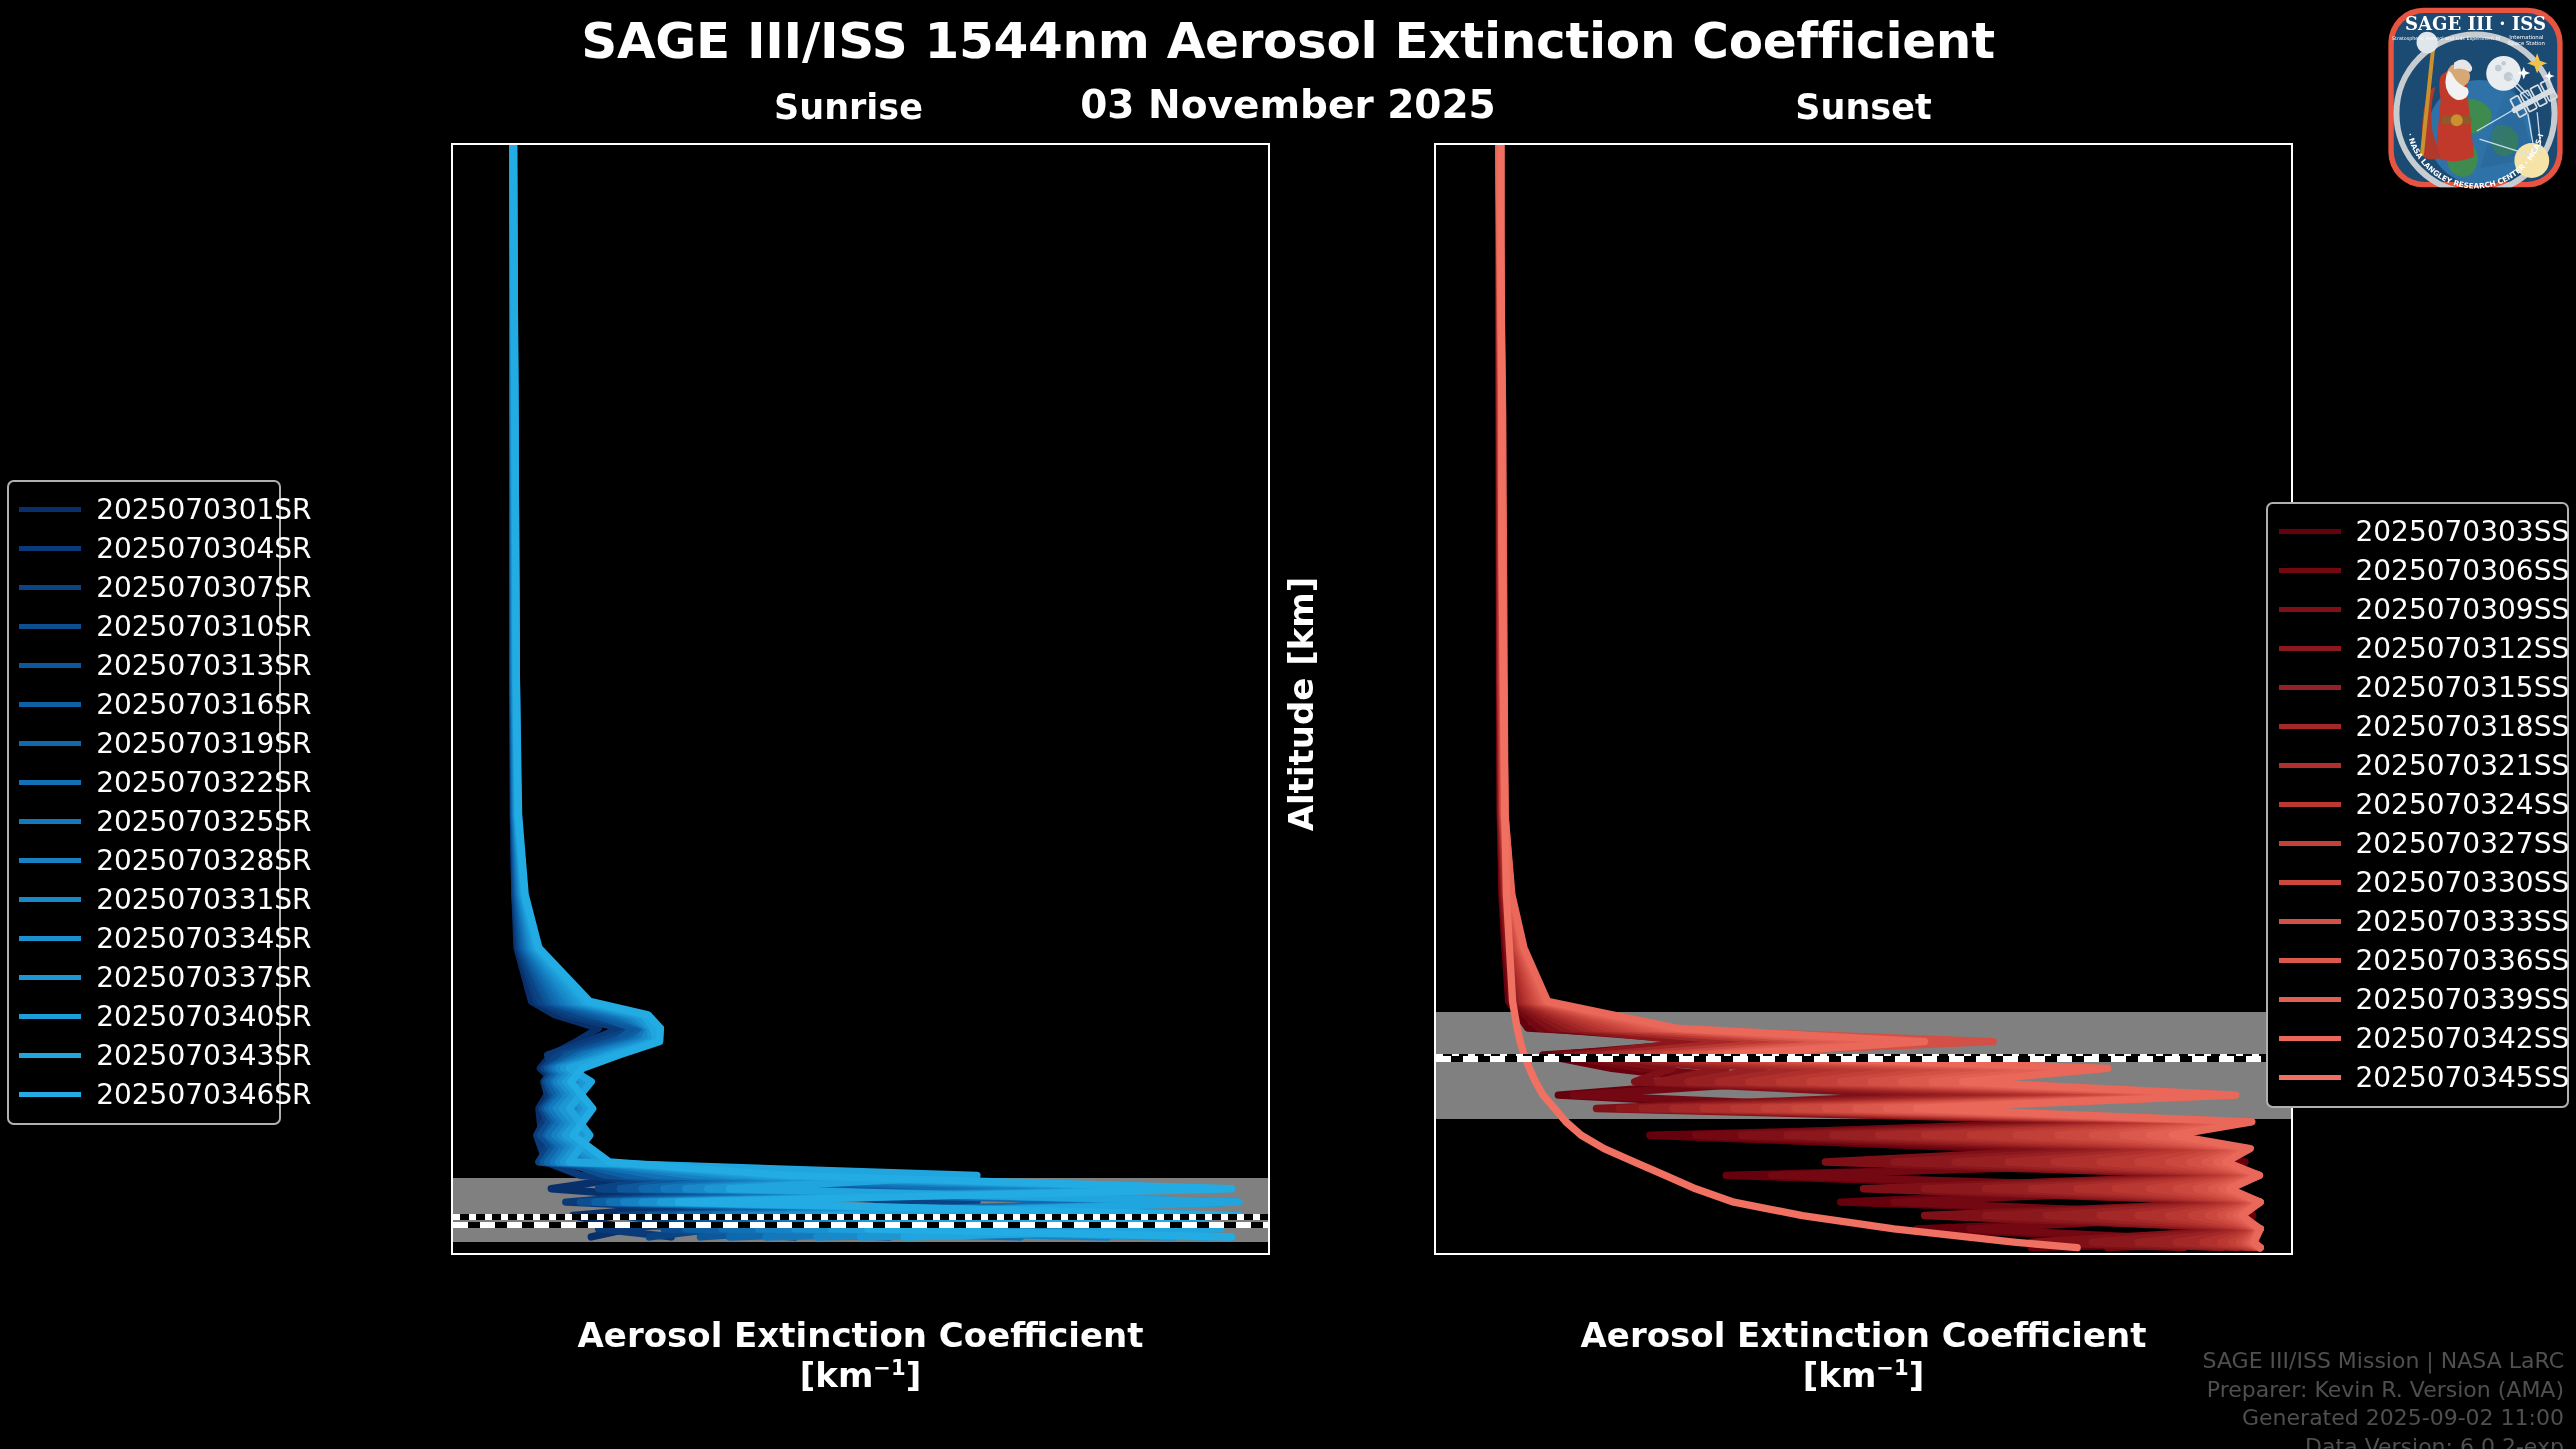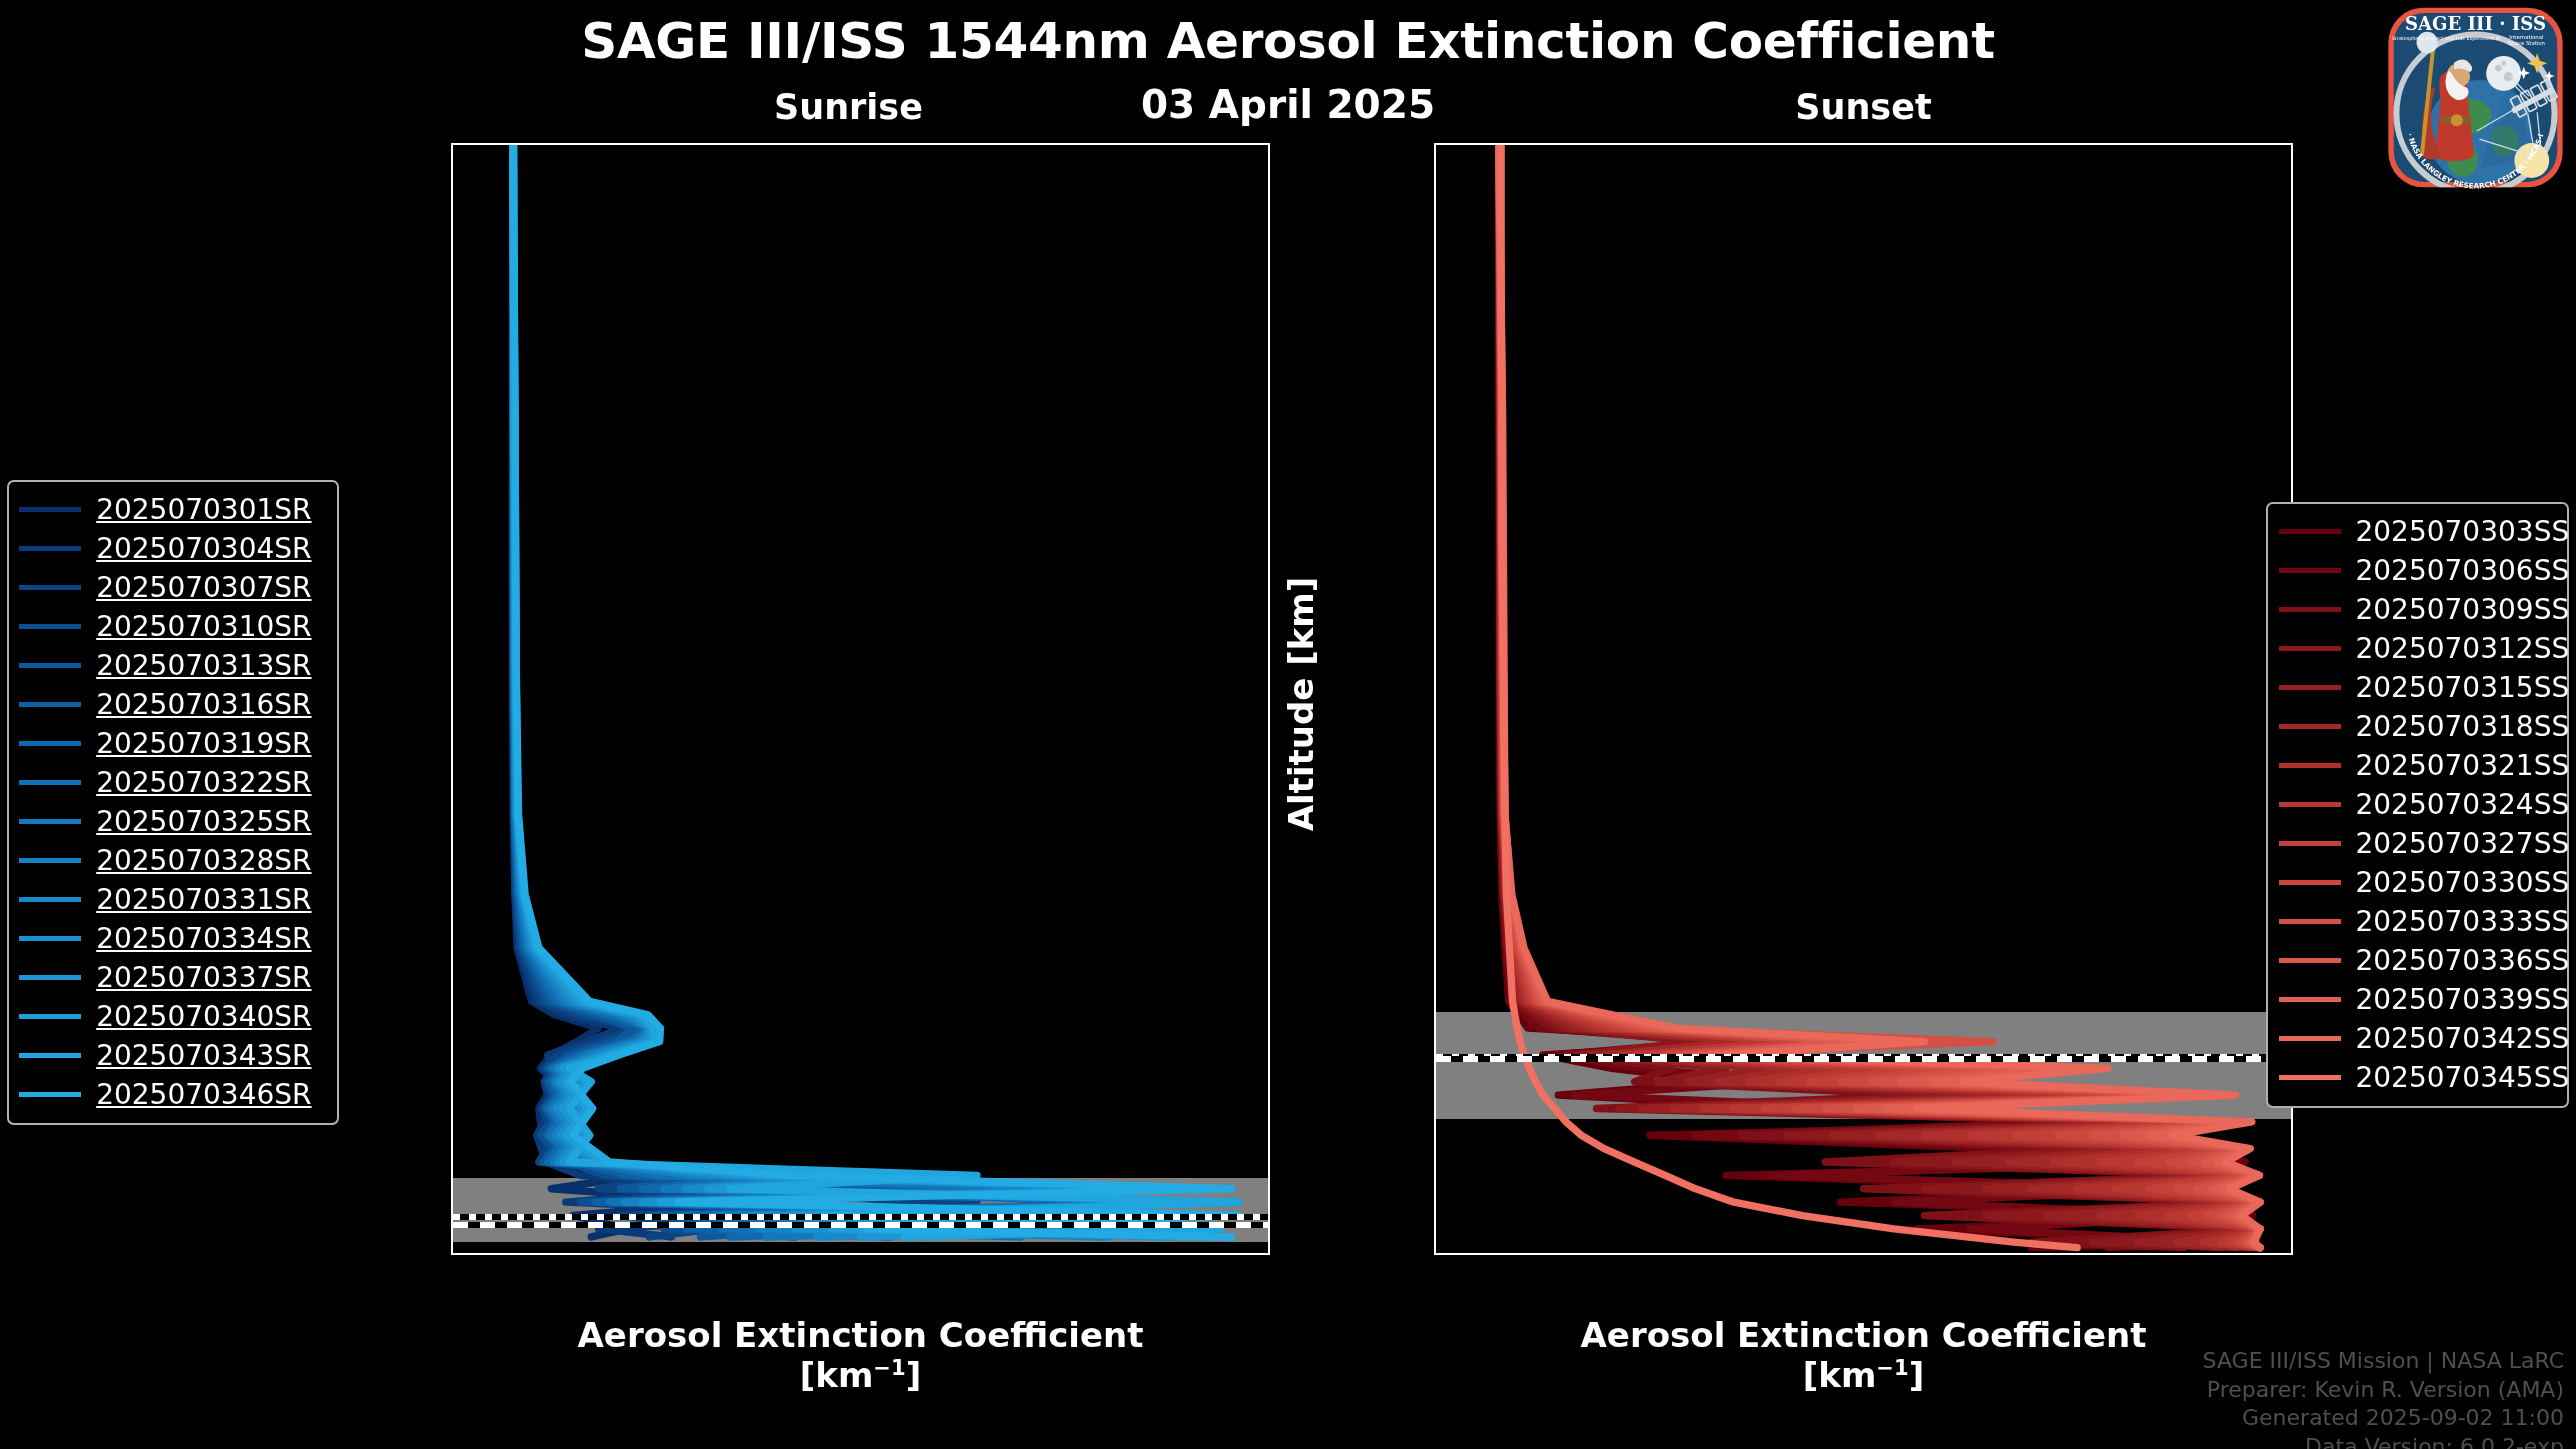--- a/index.html
+++ b/index.html
@@ -134,21 +134,21 @@
 
   
   .series-legend {
     position: absolute;
     background: #000;
     border: 2px solid #b0b0b0;
     border-radius: 6.7px;
     padding: 8px 10.7px 9.4px 10.7px;
     box-sizing: border-box;
   }
-  #legend-sunrise { left: 6.7px; top: 480px; width: 332px; text-decoration: underline; }
+  #legend-sunrise { left: 6.7px; top: 480px; width: 274px; }
   #legend-sunset  { left: 2266px; top: 502px; width: 303px; }
 
   .legend-row {
     display: flex;
     align-items: center;
     height: 39px;
   }
   .legend-swatch {
     width: 62px;
     height: 5.4px;
@@ -221,21 +221,21 @@
     right: 4px;
     top: 1.3px;
     width: 193px;
     height: 193px;
   }
 </style>
 </head>
 <body>
 
 <div id="main-title">SAGE III/ISS 1544nm Aerosol Extinction Coefficient</div>
-<div id="date-subtitle">03 April 2025</div>
+<div id="date-subtitle">03 November 2025</div>
 <div id="title-sunrise" class="panel-title">Sunrise</div>
 <div id="title-sunset" class="panel-title">Sunset</div>
 
 <div id="mission-logo">
   <svg viewBox="0 0 288 288" width="193" height="193" aria-hidden="true">
     <defs>
       <clipPath id="patchclip">
         <rect x="14" y="10" width="260" height="268" rx="52" ry="52"></rect>
       </clipPath>
       <linearGradient id="beamg" x1="0" y1="0" x2="1" y2="1">

